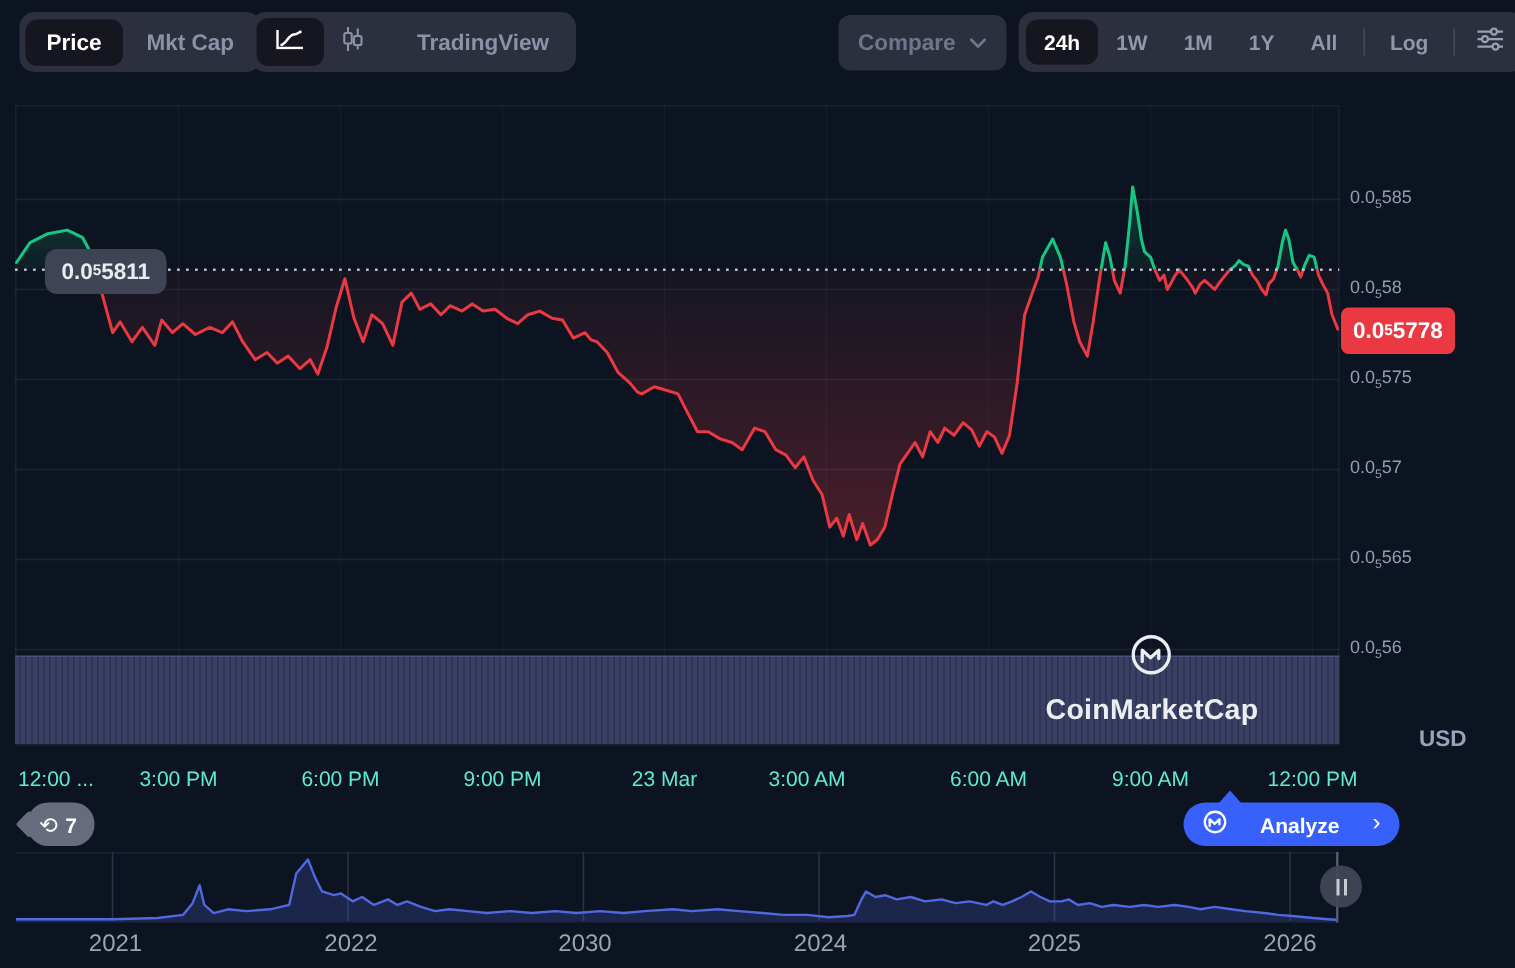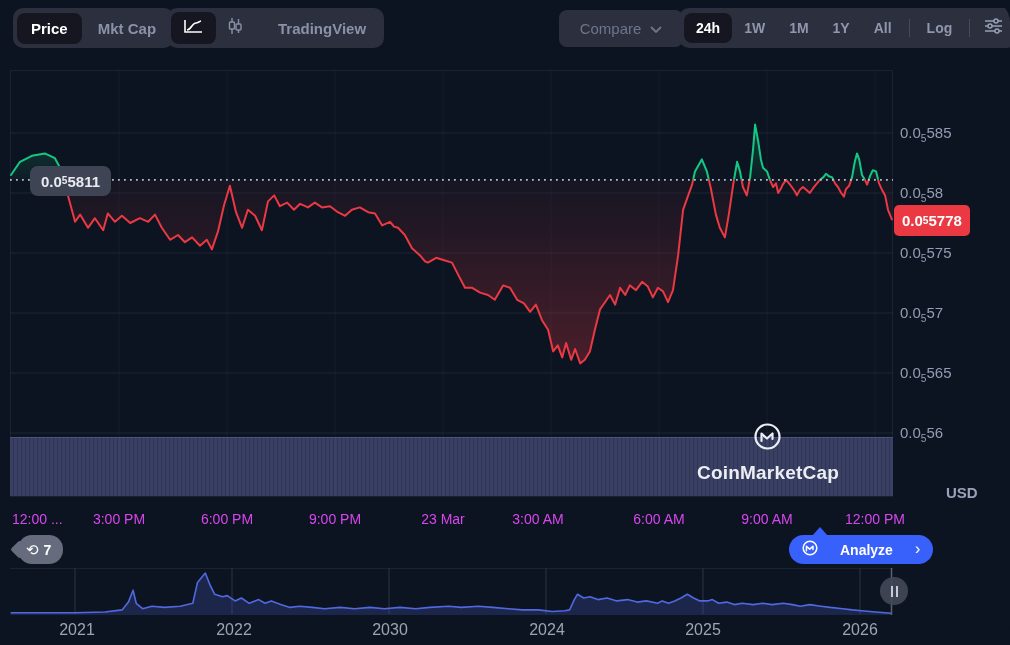--- a/index.html
+++ b/index.html
@@ -1,30 +1,30 @@
 <!DOCTYPE html>
 <html><head>
 <meta charset="utf-8">
 <style>
   * { margin:0; padding:0; box-sizing:border-box; }
   body { background:#0D1421; }
   #app { position:relative; width:1010px; height:645px; background:#0D1421;
-         font-family:"Liberation Sans",sans-serif; overflow:hidden; color:#fff;border-radius:22px; }
+         font-family:"Liberation Sans",sans-serif; overflow:hidden; color:#fff; }
 
   
   .seg-group { position:absolute; top:8px; height:40px; background:#2B2F3E; border-radius:10px;
                display:flex; align-items:center; padding:0 4px; gap:2px; }
   .seg-item { padding:7px 14px; border-radius:8px; font-size:15px; font-weight:600;
               color:#8B91A7; cursor:pointer; display:flex; align-items:center; gap:8px; }
   .seg-item.active { background:#15161F; color:#FFFFFF; font-weight:700; }
   .icon-pill { width:45px; height:32px; border-radius:8px; display:flex; align-items:center; justify-content:center; }
   .icon-pill.active { background:#15161F; }
-  .compare-btn { position:absolute; left:559px; top:10px; width:124px; height:37px; background:#2B2F3E;
+  .compare-btn { position:absolute; left:559px; top:10px; width:112px; height:37px; background:#2B2F3E;
                  border-radius:8px; display:flex; align-items:center; justify-content:center; gap:9px;
-                 color:#6F768C; font-size:15px; font-weight:400; cursor:pointer; }
+                 color:#6F768C; font-size:15px; font-weight:700; cursor:pointer; }
   .range-group { position:absolute; left:679px; top:8px; height:40px; background:#2B2F3E; border-radius:10px;
                  display:flex; align-items:center; padding:0 5px; }
   .range-item { padding:7px 12px; border-radius:8px; font-size:14px; font-weight:700; color:#9096AB; cursor:pointer; }
   .range-item.active { background:#15161F; color:#fff; }
   .tb-divider { width:1px; height:18px; background:#454A5E; margin:0 5px; }
   .sliders-btn { padding:6px 9px; display:flex; align-items:center; cursor:pointer; color:#9AA0B4; }
 
   
   .plot { position:absolute; left:10px; top:70px; width:883px; height:427px;
           border:1px solid rgba(150,165,200,0.10); }
@@ -32,23 +32,23 @@
                  background:repeating-linear-gradient(to right,#3A4063 0px,#3A4063 3px,#2E3554 3px,#2E3554 4px);
                  border-top:1px solid #4A517E; }
   #main-svg { position:absolute; left:10px; top:70px; }
   .ref-badge { position:absolute; left:30px; top:166px; height:30px; padding:0 11px; background:#3F4455;
                border-radius:8px; color:#E9EBF2; font-size:15px; font-weight:700;
                display:flex; align-items:center; z-index:3; }
   .cur-badge { position:absolute; left:894px; top:205px; height:31px; padding:0 8px; background:#EA3943;
                border-radius:5px; color:#FFFFFF; font-size:15px; font-weight:700;
                display:flex; align-items:center; z-index:3; }
   sub { font-size:0.68em; line-height:0; }
-  .y-tick { position:absolute; left:900px; color:#959CB3; font-size:15px; font-weight:400; }
+  .y-tick { position:absolute; left:900px; color:#959CB3; font-size:12px; font-weight:400; }
   .usd-label { position:absolute; left:946px; top:484px; color:#9AA1B8; font-size:15px; font-weight:700; }
-  .x-tick { position:absolute; top:511px; color:#d946ef; font-size:14px; transform:translateX(-50%); white-space:nowrap;text-align:center; }
+  .x-tick { position:absolute; top:511px; color:#5eead4; font-size:14px; transform:translateX(-50%); white-space:nowrap;text-align:center; }
   .x-tick.first { transform:none; }
 
   .watermark { position:absolute; left:697px; top:423px; display:flex; align-items:center; gap:8px; z-index:2;flex-direction:column; }
   .watermark .wm-text { color:#ECEEF4; font-size:19px; font-weight:700; letter-spacing:0.2px; }
 
   
   .history-badge { position:absolute; left:18px; top:535px; height:29px; padding:0 12px 0 8px; background:#666C7E;
                    border-radius:14px; display:flex; align-items:center; gap:5px; color:#fff;
                    font-size:14px; font-weight:700; z-index:4; }
   .history-badge::before { content:""; position:absolute; left:-5px; top:8px; width:13px; height:13px;

